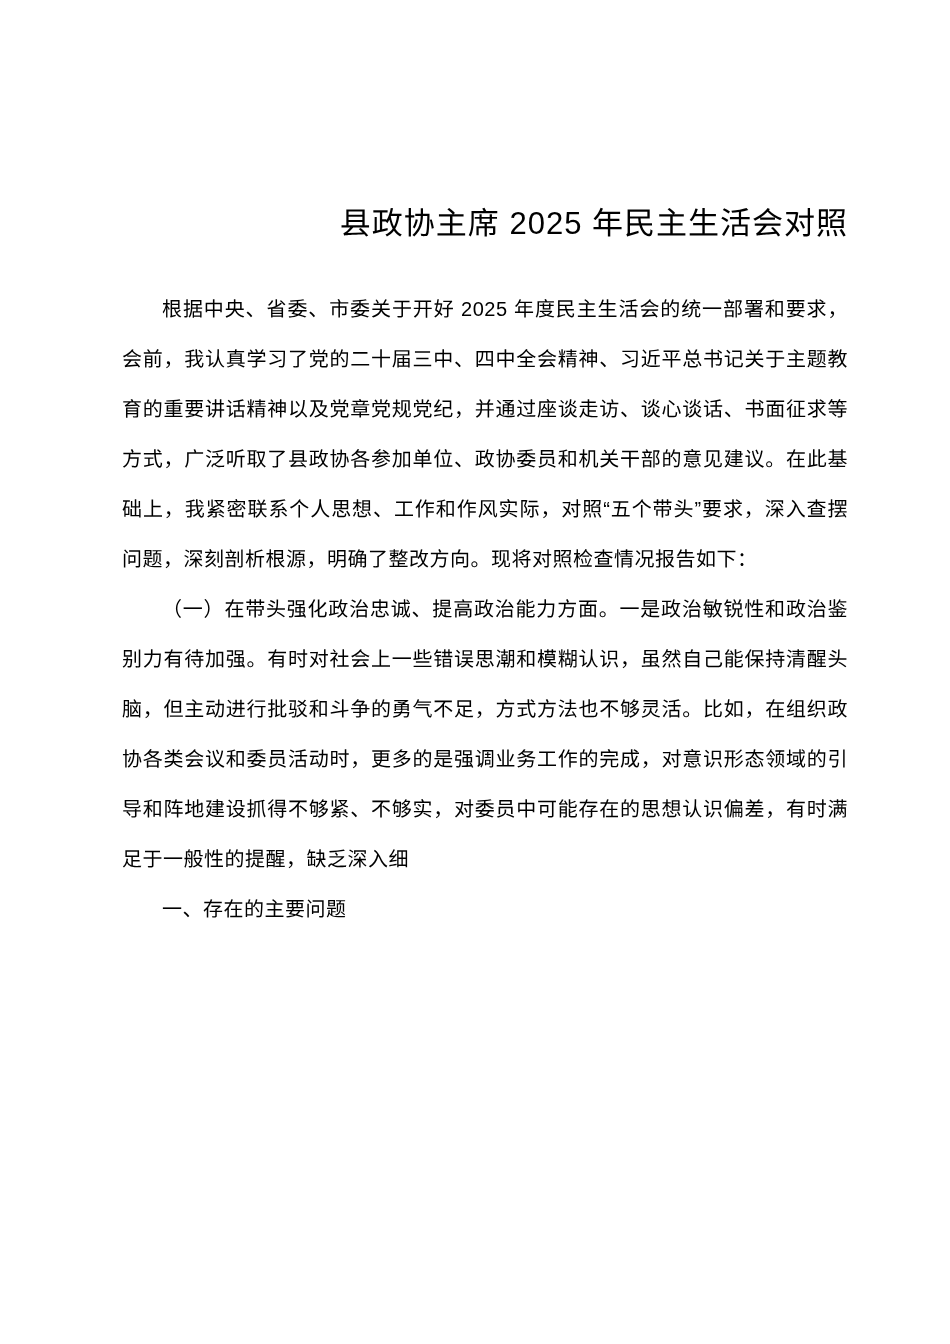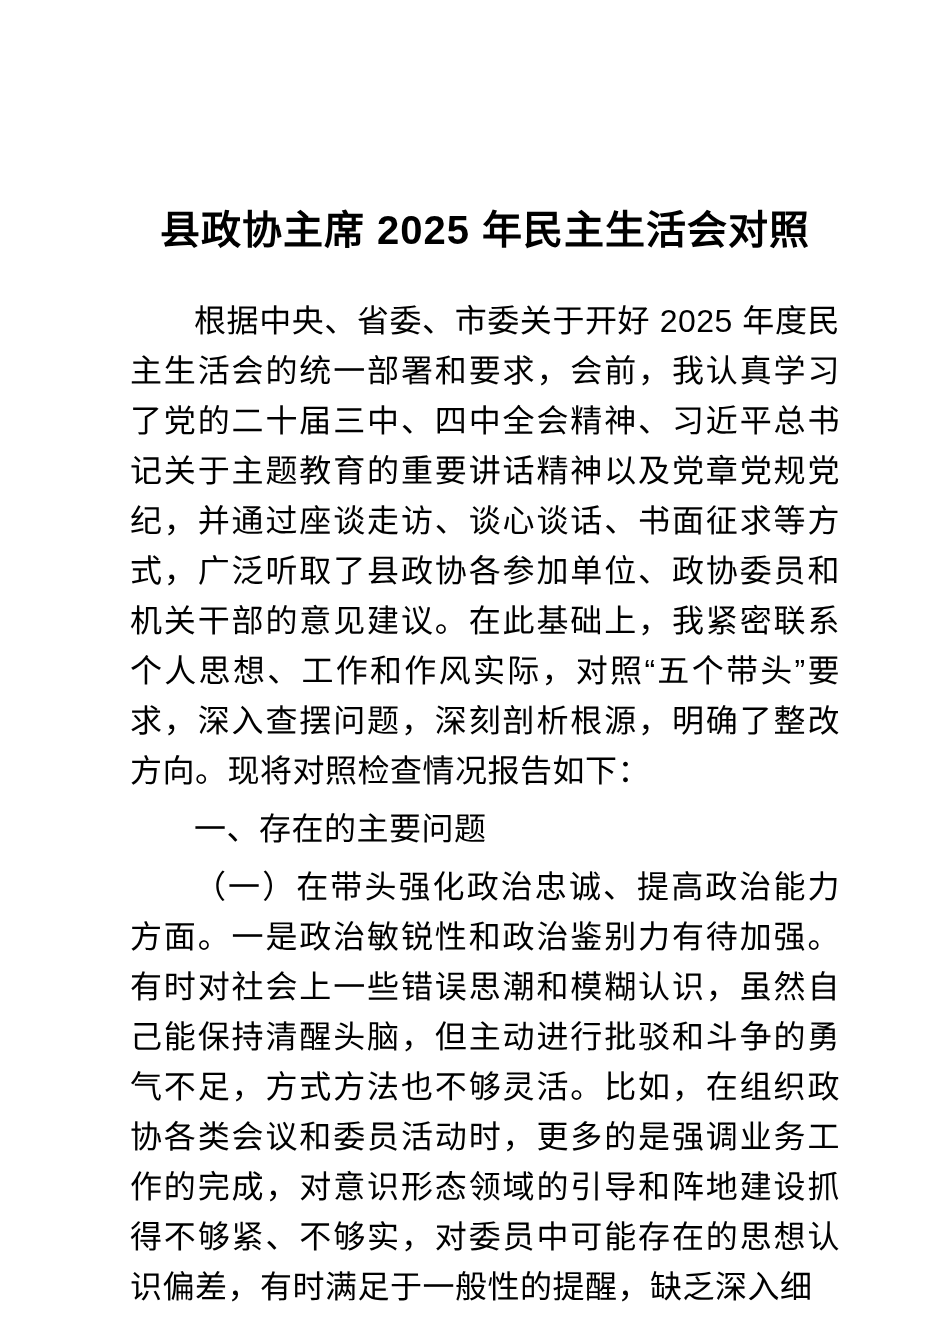--- a/index.html
+++ b/index.html
@@ -16,48 +16,48 @@
     font-family: "Liberation Sans", "DejaVu Sans", sans-serif;
     color: #000000;
   }
   .content {
     position: absolute;
     left: 122px;
     top: 164px;
     width: 726px;
   }
   .doc-title {
-    font-size: 40px;
+    font-size: 31px;
     line-height: 78px;
-    text-align: center;
-    font-weight: bold;
+    text-align: right;
+    font-weight: normal;
     letter-spacing: 1px;
     white-space: nowrap;
   }
   .doc-body {
     margin-top: 11px;
   }
   .para {
-    margin: 8px;
-    font-size: 32px;
+    margin: 0;
+    font-size: 20px;
     line-height: 50px;
     text-align: justify;
     text-indent: 2em;
     word-break: break-all;
     letter-spacing: 0.5px;
   }
 </style>
 </head>
 <body>
 
 <div class="page">
   <div class="content">
     <h1 class="doc-title">
       <div>县政协主席 2025 年民主生活会对照</div>
     </h1>
     <div class="doc-body">
 
     <p class="para body">根据中央、省委、市委关于开好 2025 年度民主生活会的统一部署和要求，会前，我认真学习了党的二十届三中、四中全会精神、习近平总书记关于主题教育的重要讲话精神以及党章党规党纪，并通过座谈走访、谈心谈话、书面征求等方式，广泛听取了县政协各参加单位、政协委员和机关干部的意见建议。在此基础上，我紧密联系个人思想、工作和作风实际，对照“五个带头”要求，深入查摆问题，深刻剖析根源，明确了整改方向。现将对照检查情况报告如下：</p>
+        <p class="para body">（一）在带头强化政治忠诚、提高政治能力方面。一是政治敏锐性和政治鉴别力有待加强。有时对社会上一些错误思潮和模糊认识，虽然自己能保持清醒头脑，但主动进行批驳和斗争的勇气不足，方式方法也不够灵活。比如，在组织政协各类会议和委员活动时，更多的是强调业务工作的完成，对意识形态领域的引导和阵地建设抓得不够紧、不够实，对委员中可能存在的思想认识偏差，有时满足于一般性的提醒，缺乏深入细</p>
         <p class="para heading">一、存在的主要问题</p>
-        <p class="para body">（一）在带头强化政治忠诚、提高政治能力方面。一是政治敏锐性和政治鉴别力有待加强。有时对社会上一些错误思潮和模糊认识，虽然自己能保持清醒头脑，但主动进行批驳和斗争的勇气不足，方式方法也不够灵活。比如，在组织政协各类会议和委员活动时，更多的是强调业务工作的完成，对意识形态领域的引导和阵地建设抓得不够紧、不够实，对委员中可能存在的思想认识偏差，有时满足于一般性的提醒，缺乏深入细</p>
       </div>
   </div>
 </div>
 
 </body></html>

